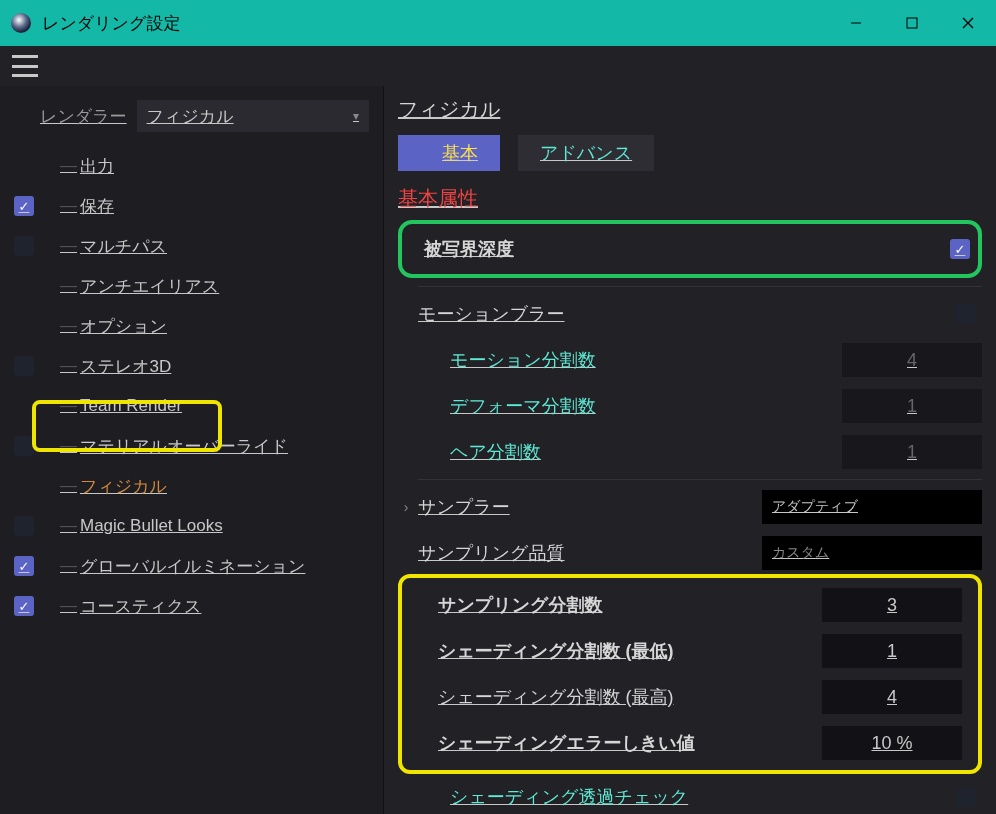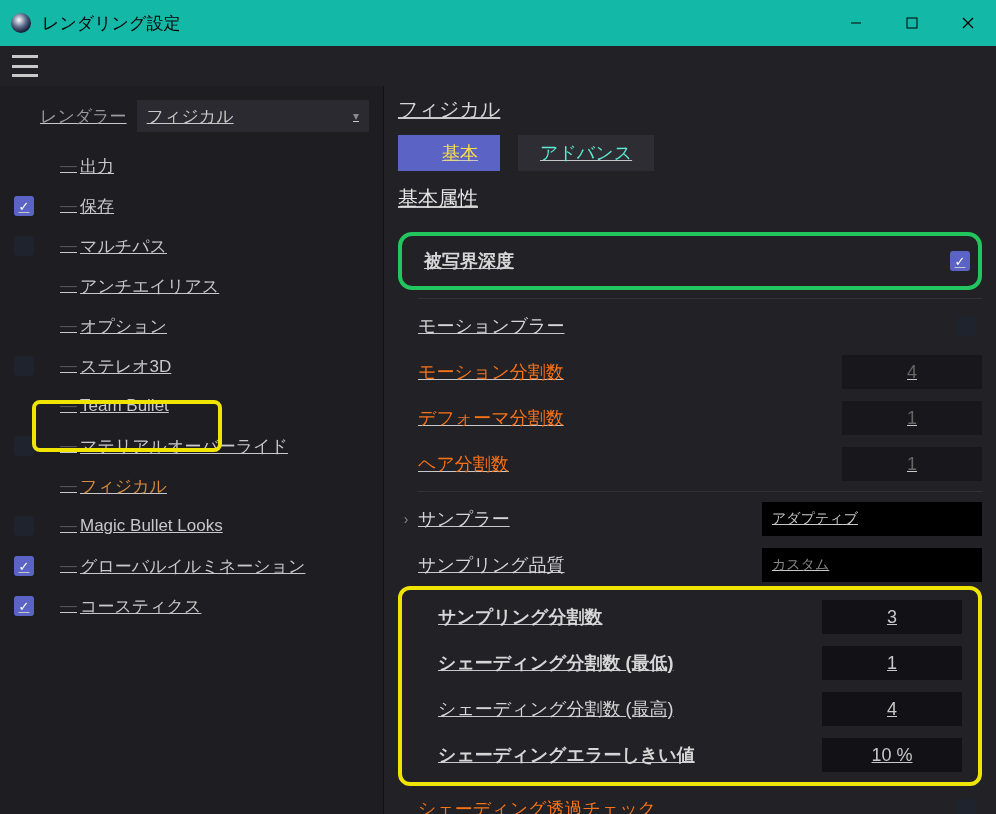--- a/index.html
+++ b/index.html
@@ -146,36 +146,36 @@
   .tab {
     padding: 6px 22px;
     background: #2d2d33;
     color: #5eead4;
     font-size: 18px;
     border-radius: 0;
   }
   .tab.active { background: #5b63c5; color: #fde047; padding-left: 44px; }
   .section-title {
     font-size: 20px;
-    color: #e5e5e5;
-    margin-bottom: 20px;
+    color: #ef4444;
+    margin-bottom: 8px;
   }
   .highlight-dof {
     border: 4px solid #22c55e;
     border-radius: 14px;
     padding: 2px;
     margin-bottom: 8px;
   }
   .prop-row {
     display: flex;
     align-items: center;
     height: 46px;
     padding-left: 20px;
   }
-  .prop-row.disabled .prop-label { color: #f97316; }
+  .prop-row.disabled .prop-label { color: #5eead4; margin-left: 32px; }
   .prop-label {
     flex: 1;
     color: #d6d6d6;
     font-size: 18px;
   }
   .prop-label.bold { font-weight: 600; }
   .prop-chk {
     width: 20px; height: 20px;
     border-radius: 3px;
     background: #1e232e;
@@ -301,21 +301,21 @@
           <span class="label">オプション</span>
         </div>
         <div class="tree-item">
           <span class="chk "></span>
           <span class="branch">—</span>
           <span class="label">ステレオ3D</span>
         </div>
         <div class="tree-item">
           <span class="chk none"></span>
           <span class="branch">—</span>
-          <span class="label">Team Bullet</span>
+          <span class="label">Team Render</span>
         </div>
         <div class="tree-item">
           <span class="chk "></span>
           <span class="branch">—</span>
           <span class="label">マテリアルオーバーライド</span>
         </div>
         <div class="tree-item selected">
           <span class="chk none"></span>
           <span class="branch">—</span>
           <span class="label">フィジカル</span>

